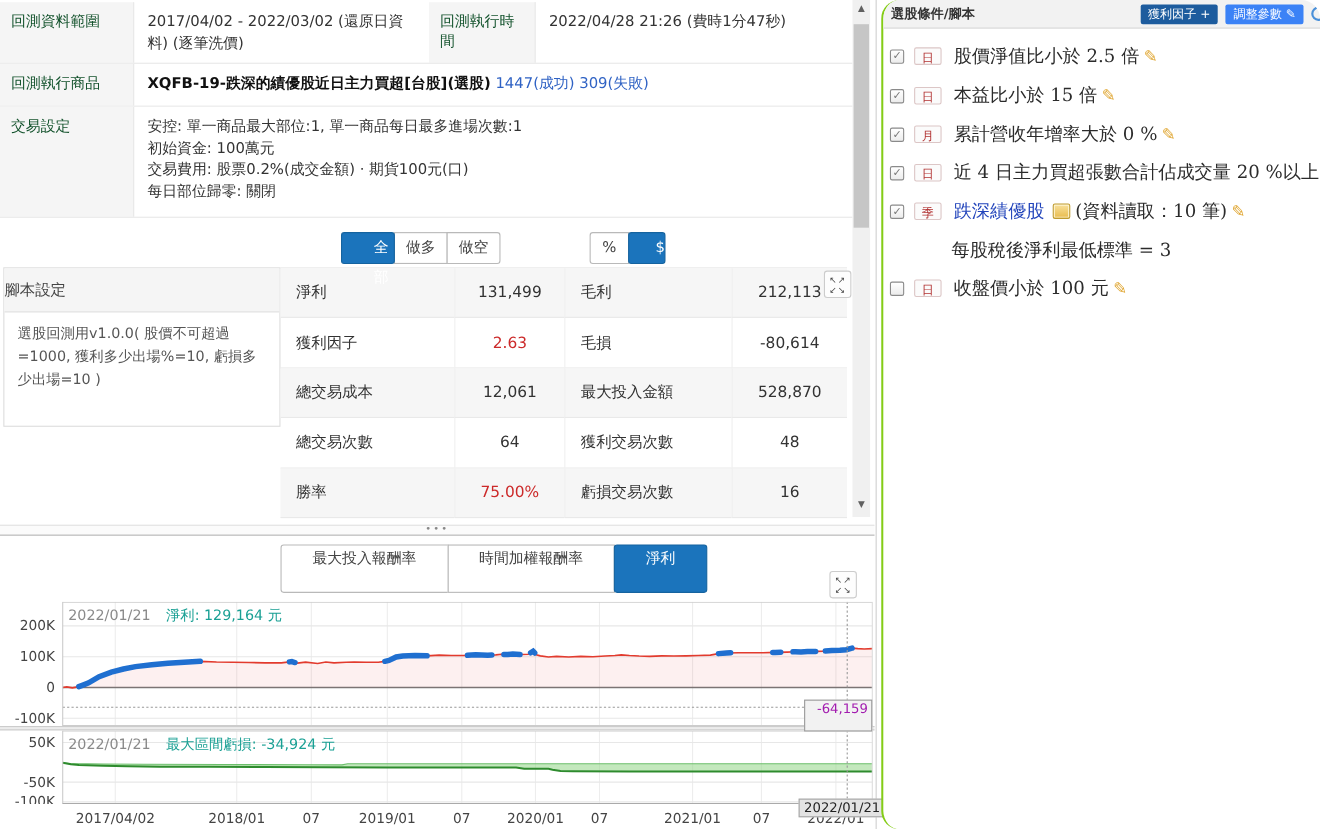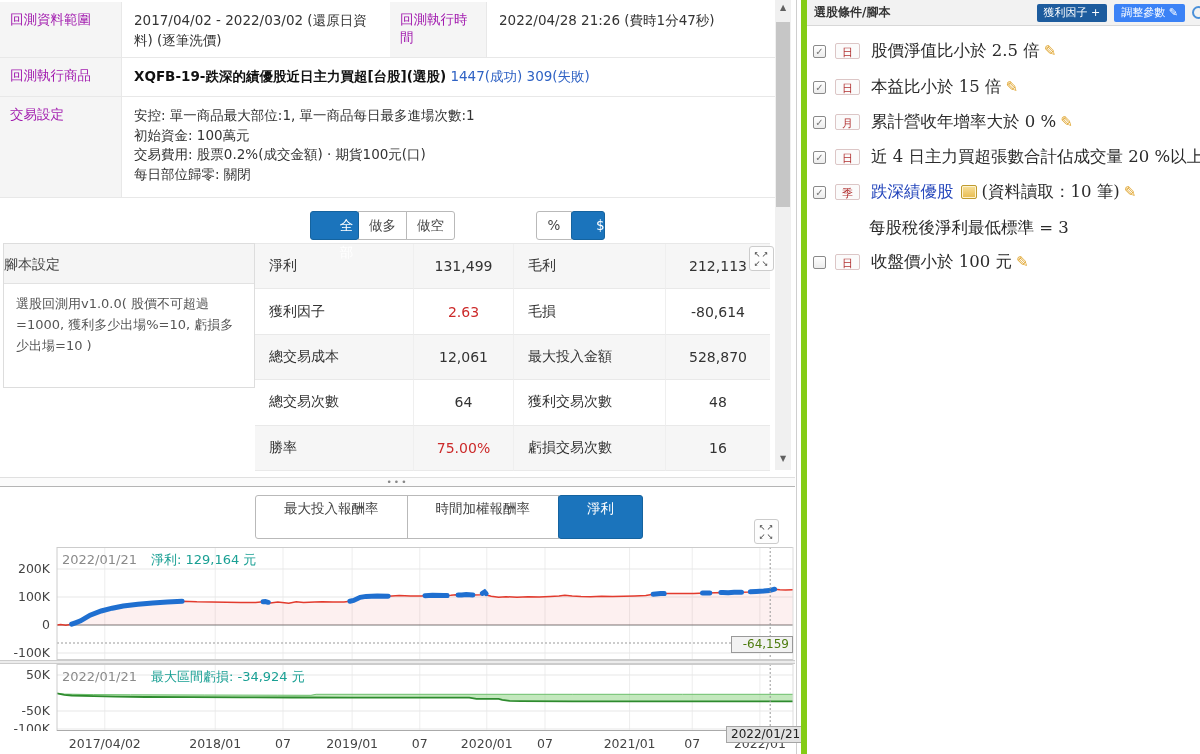--- a/index.html
+++ b/index.html
@@ -7,21 +7,21 @@
   .screen { position:relative; width:1200px; height:754px; overflow:hidden; background:#fff;
             font-family:"DejaVu Sans","Liberation Sans",sans-serif; color:#333; }
 
   
   .left-panel { position:absolute; left:0; top:0; width:797px; height:754px; background:#fff;
                 border-right:1px solid #cfcfcf; }
 
   
   .info-table { position:absolute; left:0; top:0; width:775px; }
   .cell { position:absolute; font-size:13.5px; }
-  .lbl { background:#f5f5f5; color:#a21caf; padding:9px 10px; border-right:1px solid #e8e8e8; }
+  .lbl { background:#f5f5f5; color:#14532d; padding:9px 10px; border-right:1px solid #e8e8e8; }
   .val { color:#333; padding:9px 12px; line-height:1.45; }
   .row-line { position:absolute; left:0; width:775px; height:1px; background:#e8e8e8; }
   .prod-name { font-weight:bold; color:#111; }
   .link { color:#2f62c4; }
 
   
   .btn-row { position:absolute; top:211px; display:flex; }
   .pill { height:29px; line-height:27px; text-align:center; font-size:13.5px; color:#444;
           background:#fff; border:1px solid #b9b9b9; margin-left:-1px; cursor:pointer; }
   .pill:first-child { margin-left:0; border-radius:3px 0 0 3px; }
@@ -66,34 +66,34 @@
   
   .chart-tabs { position:absolute; left:255px; top:495px; display:flex; }
   .chart-tabs .pill { padding:0 28px; height:44px; line-height:25px; }
 
   .chart-svg { position:absolute; left:0; }
   .chart-sep { position:absolute; left:0; top:660px; width:795px; height:4px; background:#ececec;
                border-top:1px solid #ccc; border-bottom:1px solid #ccc; }
   .chart-anno { position:absolute; font-size:13px; white-space:nowrap; }
   .anno-date { color:#8a8a8a; margin-right:14px; }
   .anno-val { color:#1aa094; }
-  .y-tooltip { position:absolute; left:731px; top:636px; width:62px; height:17px; line-height:15px;
-               background:#f2f2f2; border:1px solid #999; font-size:12px; color:#4d7c0f; text-align:right;
+  .y-tooltip { position:absolute; left:731px; top:636px; width:62px; height:29px; line-height:15px;
+               background:#f2f2f2; border:1px solid #999; font-size:12px; color:#a21caf; text-align:right;
                padding-right:3px; }
   .x-tooltip { position:absolute; left:726px; top:726px; height:17px; line-height:15px;
                background:#e3e3e3; border:1px solid #a5a5a5; font-size:12px; color:#222;
                padding:0 4px; }
 
   .x-axis { position:absolute; left:0; top:731px; width:795px; height:23px; }
   .x-axis span { position:absolute; top:5px; transform:translateX(-50%); font-size:12.5px; color:#444;
                  white-space:nowrap; }
 
   
   .sidebar { position:absolute; left:801px; top:0; width:399px; height:754px; background:#fff;
-             border-left:6px solid #84cc16; overflow:hidden; }
+             border-left:2px solid #84cc16; overflow:hidden;border-radius:17px; }
   .sb-head { position:absolute; left:0; top:0; width:100%; height:26px; background:#f2f2f2;
              border-bottom:1px solid #d8d8d8; display:flex; align-items:center; padding:0 4px 0 7px; }
   .sb-title { font-size:12px; font-weight:bold; color:#333; flex:1; }
   .sb-btn { height:18px; line-height:18px; font-size:11px; color:#fff; padding:0 7px;
             border-radius:2px; margin-left:7px; cursor:pointer; white-space:nowrap; }
   .sb-btn.edit { background:#1d5c9e; }
   .sb-btn.adjust { background:#3b82f6; }
   .circle-ic { width:13px; height:13px; border:2px solid #4a90d9; border-radius:50%;
                margin-left:7px; margin-right:-9px; flex:none; cursor:pointer; }
 

